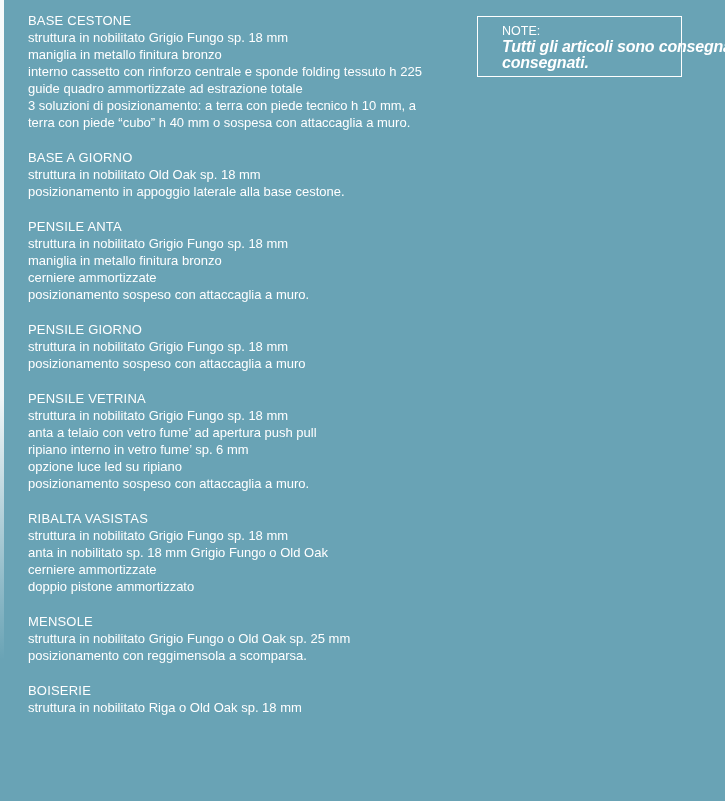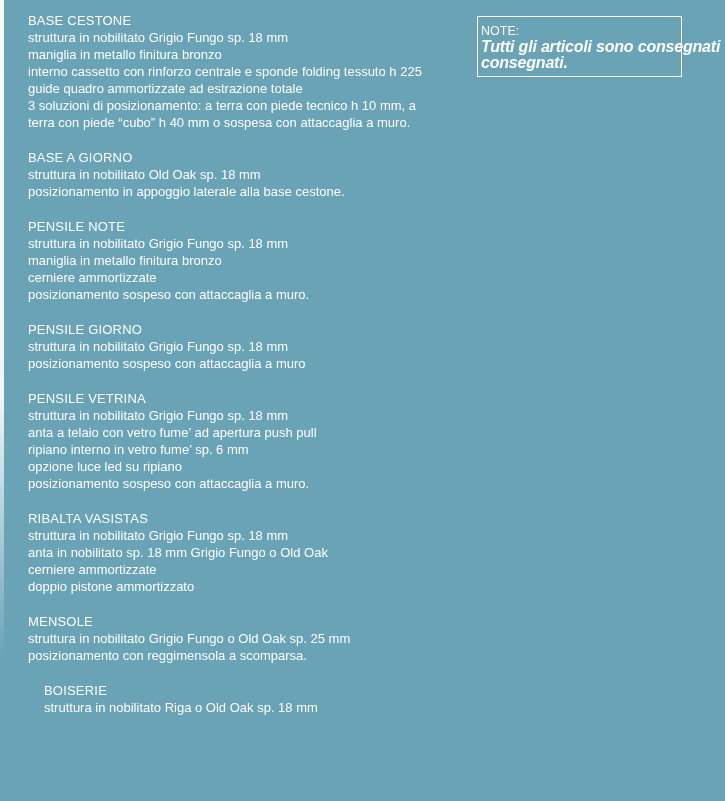--- a/index.html
+++ b/index.html
@@ -23,32 +23,32 @@
   .content {
     position: absolute;
     left: 28px;
     top: 12px;
     width: 462px;
     color: #ffffff;
     font-size: 13px;
     line-height: 17px;
   }
   .section { margin-bottom: 18px; }
-  .section:last-child { margin-bottom: 0; margin-left: 16px; }
+  .section:last-child { margin-bottom: 0; }
   .section-title { letter-spacing: 0.2px; }
   .spec-line { white-space: nowrap; }
   .note-box {
     position: absolute;
     left: 477px;
     top: 16px;
     width: 205px;
     height: 61px;
     box-sizing: border-box;
     border: 1.5px solid #ffffff;
-    padding: 6px 3px;
+    padding: 6px 24px;
     color: #ffffff;
   }
   .note-label {
     font-size: 12.5px;
     line-height: 16px;
   }
   .note-line {
     font-size: 16px;
     font-weight: bold;
     font-style: italic;
@@ -71,21 +71,21 @@
       <div class="spec-line">guide quadro ammortizzate ad estrazione totale</div>
       <div class="spec-line">3 soluzioni di posizionamento: a terra con piede tecnico h 10 mm, a</div>
       <div class="spec-line">terra con piede “cubo” h 40 mm o sospesa con attaccaglia a muro.</div>
     </div>
     <div class="section">
       <div class="section-title">BASE A GIORNO</div>
       <div class="spec-line">struttura in nobilitato Old Oak sp. 18 mm</div>
       <div class="spec-line">posizionamento in appoggio laterale alla base cestone.</div>
     </div>
     <div class="section">
-      <div class="section-title">PENSILE NOTE</div>
+      <div class="section-title">PENSILE ANTA</div>
       <div class="spec-line">struttura in nobilitato Grigio Fungo sp. 18 mm</div>
       <div class="spec-line">maniglia in metallo finitura bronzo</div>
       <div class="spec-line">cerniere ammortizzate</div>
       <div class="spec-line">posizionamento sospeso con attaccaglia a muro.</div>
     </div>
     <div class="section">
       <div class="section-title">PENSILE GIORNO</div>
       <div class="spec-line">struttura in nobilitato Grigio Fungo sp. 18 mm</div>
       <div class="spec-line">posizionamento sospeso con attaccaglia a muro</div>
     </div>

